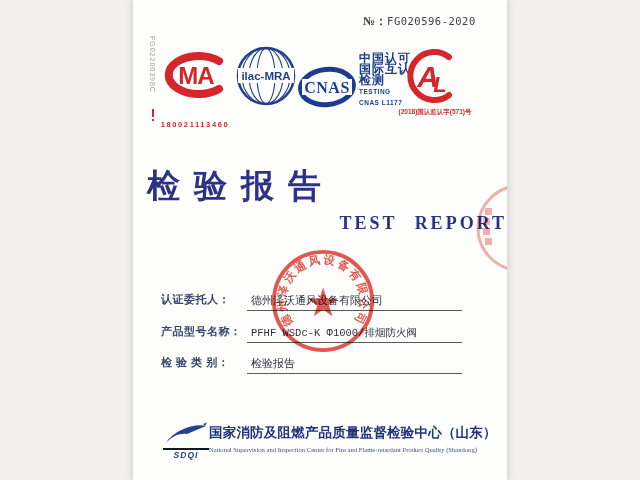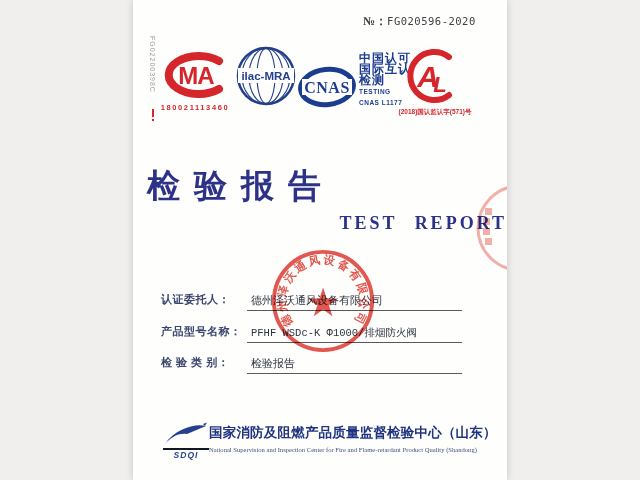--- a/index.html
+++ b/index.html
@@ -17,21 +17,21 @@
 
   
   .side-code { position:absolute; left:16px; top:36px; writing-mode:vertical-rl;
                text-orientation:mixed; font-size:7px; letter-spacing:1px; color:#9d9d9d; }
   .side-mark { position:absolute; left:19px; top:109px; width:2px; height:8px; background:#d5262c; }
   .side-mark:after { content:""; position:absolute; top:10px; left:0; width:2px; height:2px; background:#d5262c; }
 
   
   .logo-strip { position:absolute; top:40px; left:0; width:374px; height:85px; }
   .cma-block { position:absolute; left:24px; top:12px; width:76px; text-align:center; }
-  .cma-number { margin-top:1px; color:#d5262c; font-size:7.5px; font-weight:bold; letter-spacing:1.6px; }
+  .cma-number { margin-top:18px; color:#d5262c; font-size:7.5px; font-weight:bold; letter-spacing:1.6px; }
   .ilac-block { position:absolute; left:102px; top:4px; }
   .cnas-block { position:absolute; left:165px; top:25px; }
   .cnas-text { position:absolute; left:226px; top:13px; color:#1c3d8f; line-height:11px; }
   .cnas-text .cn { font-size:12px; font-weight:bold; letter-spacing:1px; }
   .cnas-text .en { font-size:6.5px; font-weight:bold; letter-spacing:.5px; }
   .cal-block { position:absolute; left:270px; top:6px; }
   .cal-caption { position:absolute; left:254px; top:68px; width:96px; text-align:center;
                  color:#d5262c; font-size:6.5px; font-weight:bold; white-space:nowrap; }
 
   

